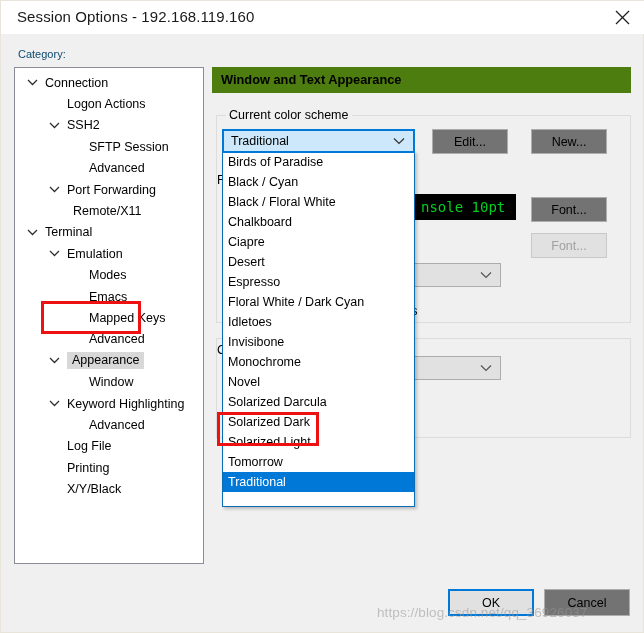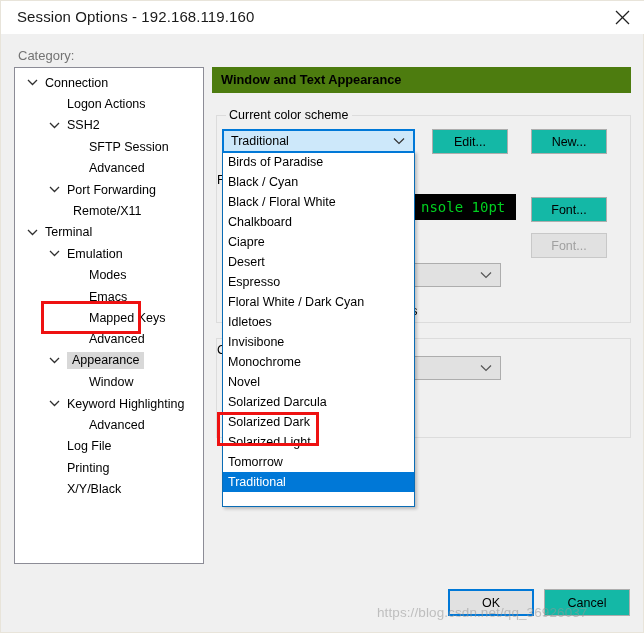--- a/index.html
+++ b/index.html
@@ -34,21 +34,21 @@
     position: absolute; right: 0; top: 0;
     width: 45px; height: 33px;
     display: flex; align-items: center; justify-content: center;
     cursor: default;
   }
   .close-btn svg { display: block; }
 
   
   .category-label {
     position: absolute; left: 17px; top: 47px;
-    font-size: 13px; color: #737373;
+    font-size: 11px; color: #0c4a6e;
   }
 
   
   .tree-panel {
     position: absolute; left: 13px; top: 66px;
     width: 190px; height: 497px;
     background: #ffffff;
     border: 1px solid #8c8c96;
     box-sizing: border-box;
     overflow: hidden;
@@ -122,21 +122,21 @@
     position: absolute; right: 8px; top: 50%;
     transform: translateY(-50%);
     width: 12px; height: 12px;
     display: flex; align-items: center; justify-content: center;
   }
 
   
   .btn {
     position: absolute;
     box-sizing: border-box;
-    background: #14b8a6;
+    background: #737373;
     border: 1px solid #adadad;
     display: flex; align-items: center; justify-content: center;
     font-size: 12.5px; color: #000;
     cursor: default;
   }
   .btn.disabled { color: #a0a0a0; border-color: #c8c8c8; background: #e1e1e1; }
   .btn.default {
     background: #e1e1e1;
     border: 2px solid #0078d7;
   }

